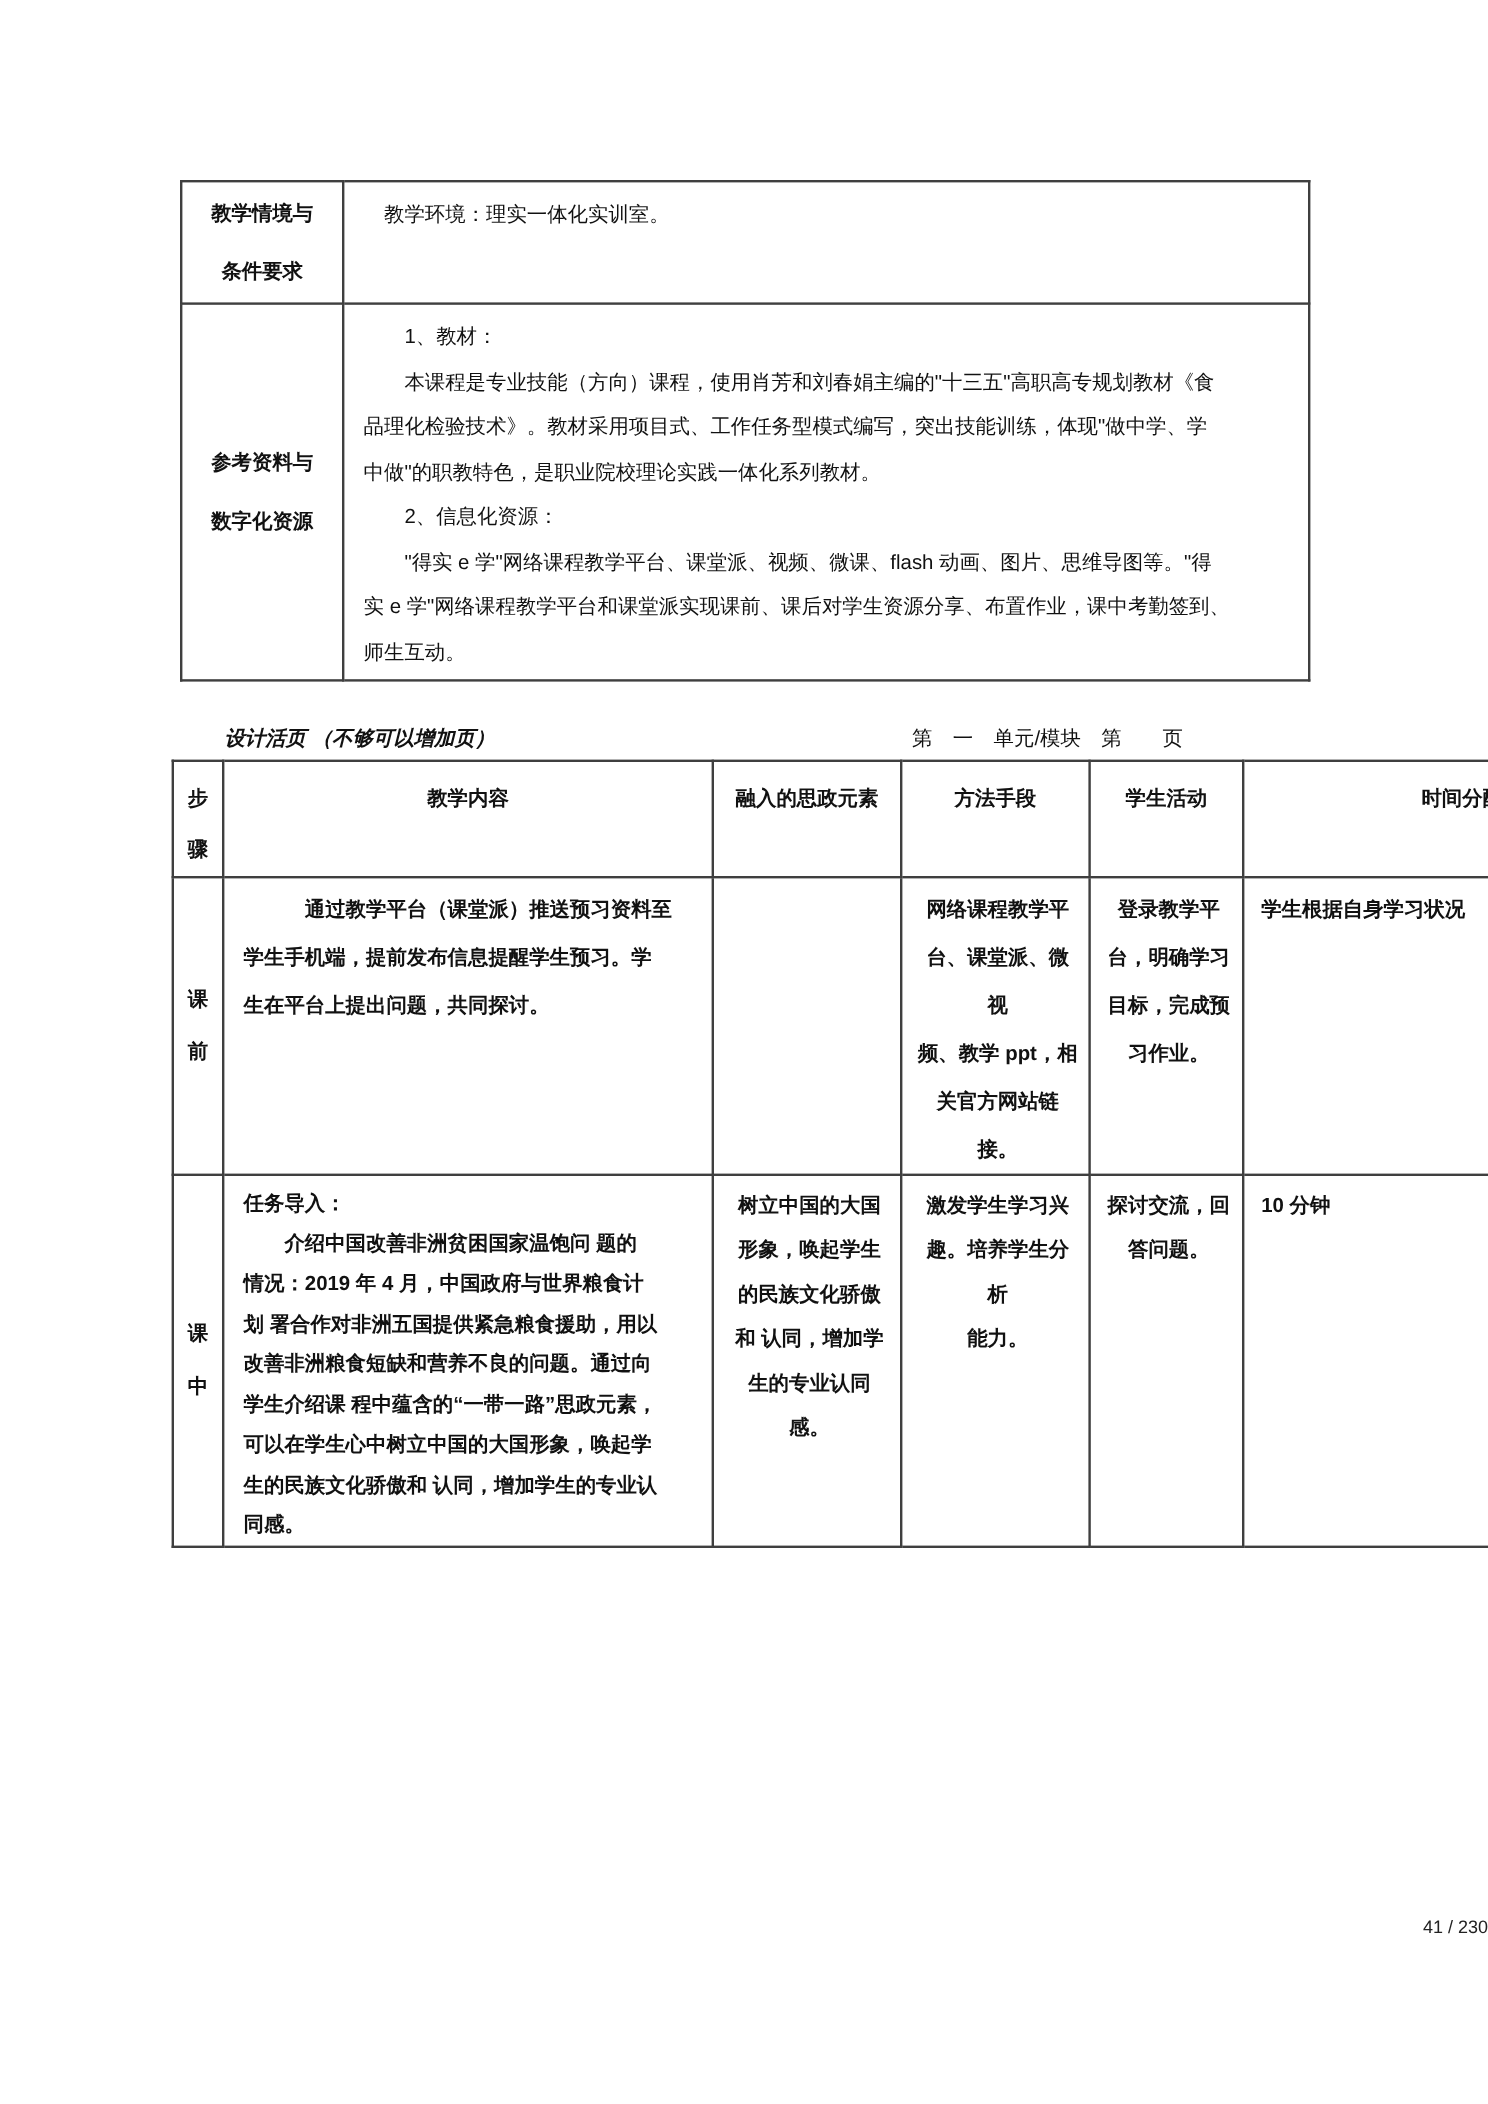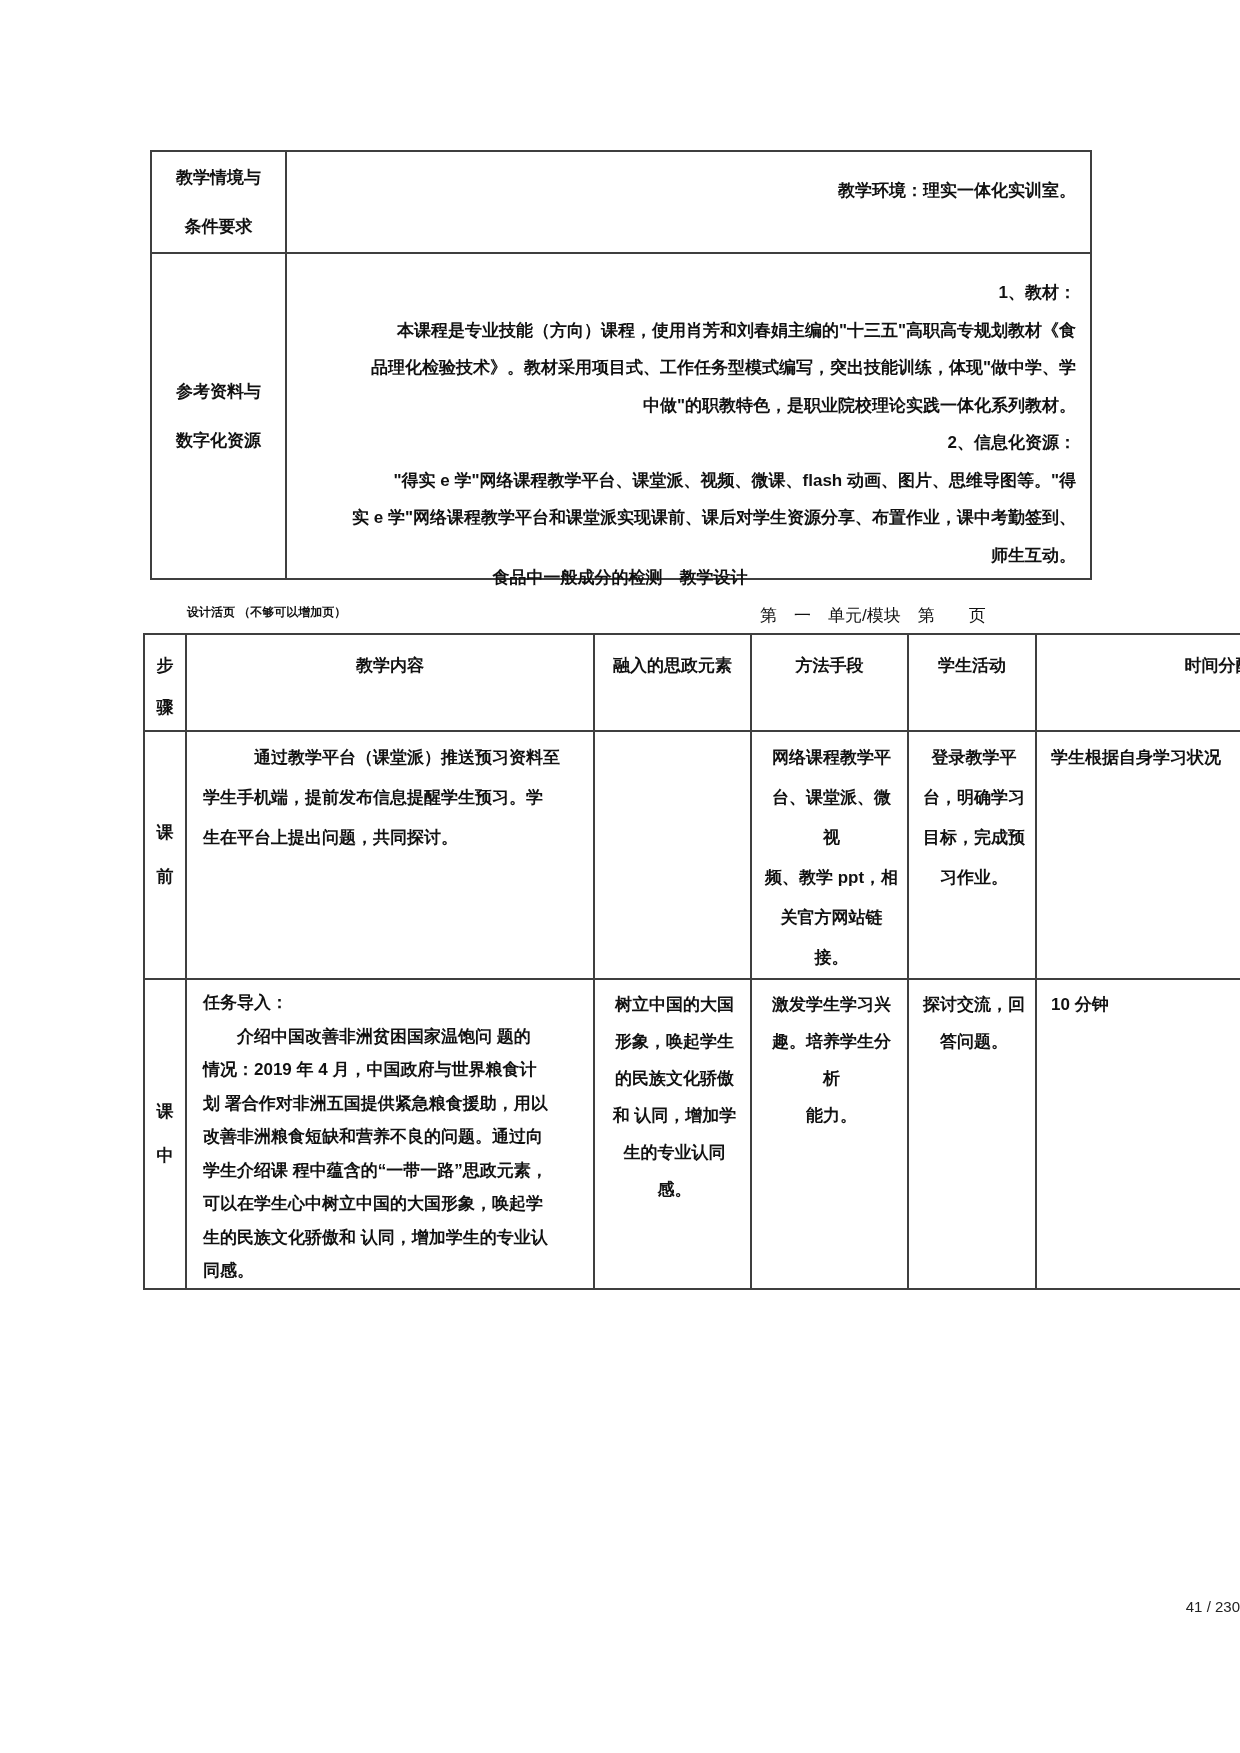--- a/index.html
+++ b/index.html
@@ -15,35 +15,35 @@
   table{border-collapse:collapse;table-layout:fixed;}
   td{border:2px solid #3f3f3f;overflow:hidden;}
 
   
   .t1{position:absolute;left:150px;top:150px;width:942px;}
   .t1 .label-cell{
     width:135px;text-align:center;vertical-align:middle;
     font-weight:bold;font-size:17px;line-height:49px;white-space:pre-line;margin-left:36px;
   }
   .t1 .content-cell{
-    vertical-align:top;text-align:right;
+    vertical-align:top;text-align:left;
     font-size:17px;line-height:37.5px;white-space:pre-line;
-    padding:20px 14px 4px 16px;font-weight:bold;
+    padding:8px 14px 4px 16px;font-weight:normal;
   }
   .t1 .r1{height:76px;}
   .t1 .r2{height:301px;}
 
   
   .doc-title{
     position:absolute;left:0;top:566px;width:1240px;
     text-align:center;font-size:17px;font-weight:bold;white-space:pre;
   }
   .subhead-left{
     position:absolute;left:187px;top:604px;
-    font-size:12px;font-weight:bold;white-space:pre;
+    font-size:17px;font-weight:bold;white-space:pre;font-style:italic;
   }
   .subhead-right{
     position:absolute;left:760px;top:604px;
     font-size:17px;font-weight:normal;white-space:pre;
   }
 
   
   .t2{position:absolute;left:143px;top:633px;width:1257px;}
   .t2 td{font-weight:bold;font-size:17px;white-space:pre-line;}
   .t2 .hrow{height:77px;}
@@ -89,21 +89,20 @@
 品理化检验技术》。教材采用项目式、工作任务型模式编写，突出技能训练，体现"做中学、学
 中做"的职教特色，是职业院校理论实践一体化系列教材。
 　　2、信息化资源：
 　　"得实 e 学"网络课程教学平台、课堂派、视频、微课、flash 动画、图片、思维导图等。"得
 实 e 学"网络课程教学平台和课堂派实现课前、课后对学生资源分享、布置作业，课中考勤签到、
 师生互动。</td>
     </tr>
   </tbody>
     </table>
 
-  <div class="doc-title">食品中一般成分的检测　教学设计</div>
 
   <div class="subhead-left">设计活页 （不够可以增加页）</div>
   <div class="subhead-right">第　一　单元/模块　第　　页</div>
 
   <table class="t2">
     <colgroup>
       <col style="width:42px">
         <col style="width:408px">
         <col style="width:157px">
       <col style="width:157px">

